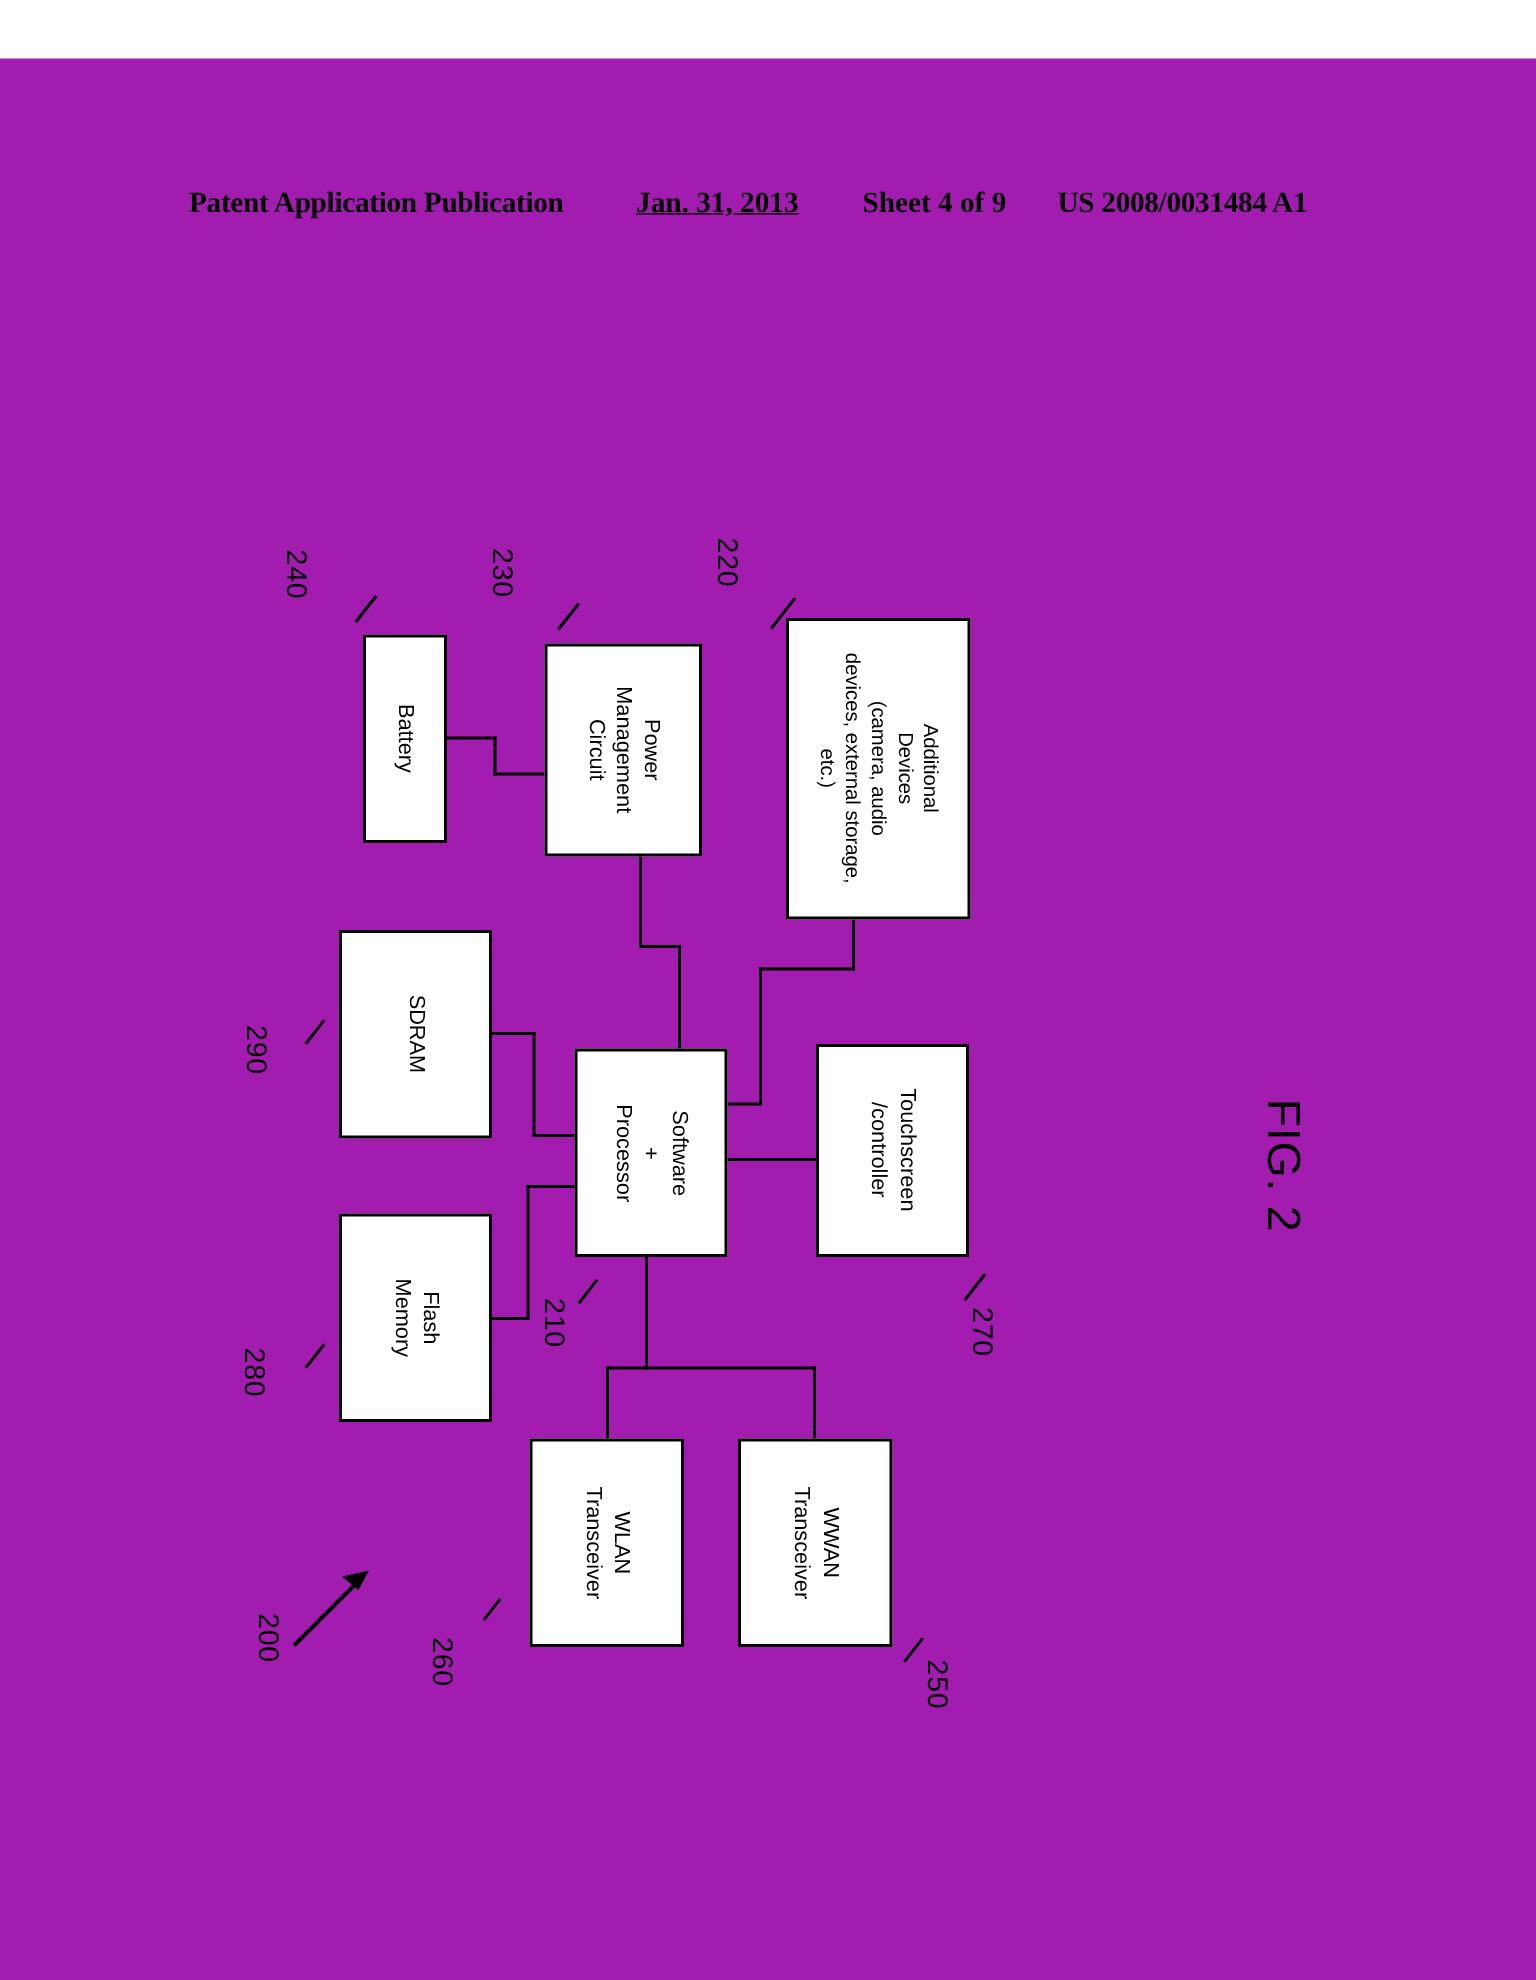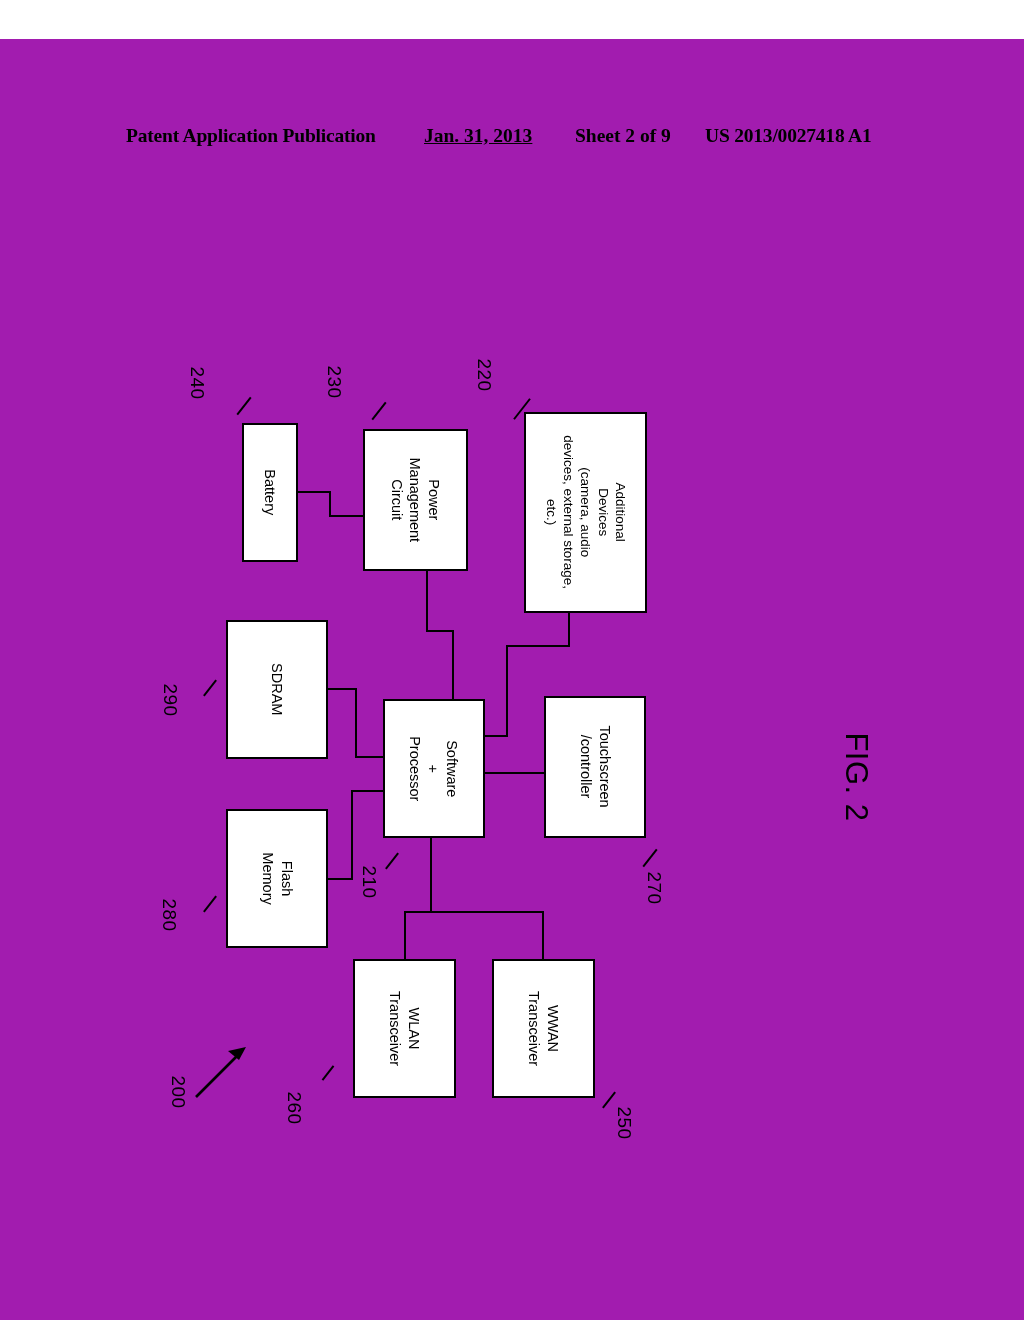--- a/index.html
+++ b/index.html
@@ -125,22 +125,22 @@
   }
 </style>
 </head>
 <body>
 
 <div id="page">
 
   <div id="header">
     <span id="hdr-pub">Patent Application Publication</span>
     <span id="hdr-date">Jan. 31, 2013</span>
-    <span id="hdr-sheet">Sheet 2 of 9</span>
-    <span id="hdr-num">US 2013/0027418 A1</span>
+    <span id="hdr-sheet">Sheet 4 of 9</span>
+    <span id="hdr-num">US 2008/0031484 A1</span>
   </div>
 
   <div id="diagram">
 
     <div class="wire h" style="left:297px; top:452px; width:34px;"></div>
     <div class="wire v" style="left:329px; top:452px; height:26px;"></div>
     <div class="wire h" style="left:329px; top:476px; width:36px;"></div>
 
     <div class="wire v" style="left:426px; top:531px; height:61px;"></div>
     <div class="wire h" style="left:426px; top:591px; width:28px;"></div>

